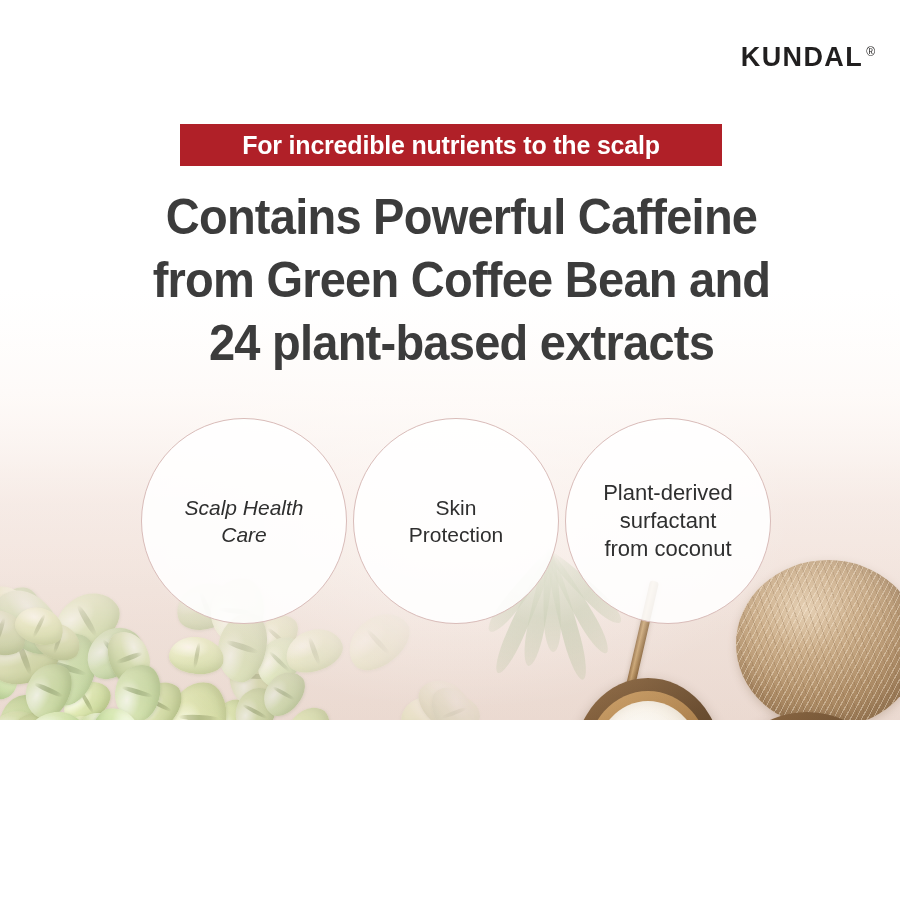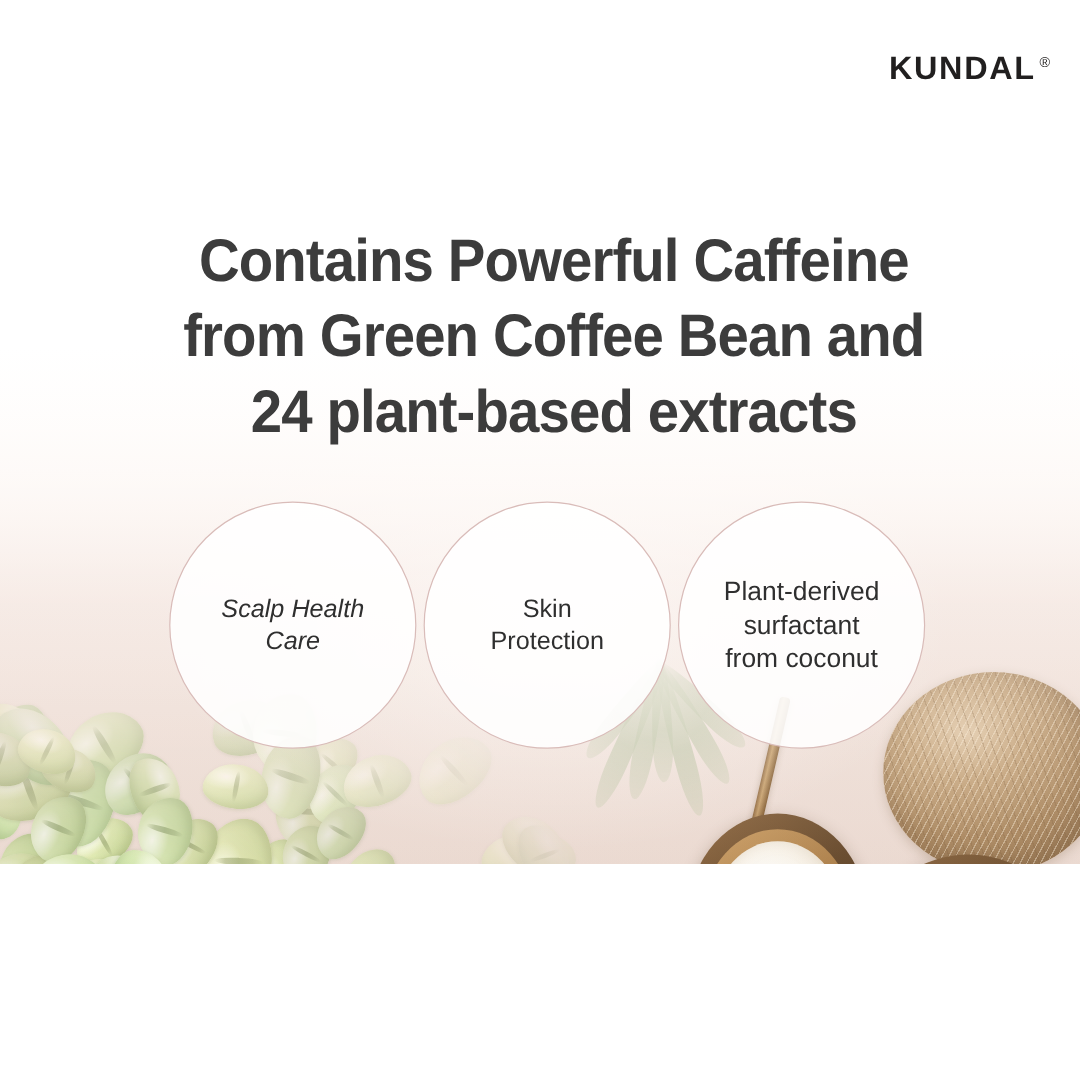--- a/index.html
+++ b/index.html
@@ -460,20 +460,23 @@
   </div>
 
   <div class="bg-haze"></div>
 
   <div class="content">
 
     <div class="brand">
       <span>KUNDAL</span><span class="reg">®</span>
     </div>
 
+    <div class="banner">
+      <span class="banner-text">For incredible nutrients to the scalp</span>
+    </div>
 
     <div class="headline">
       <span class="headline-line">Contains Powerful Caffeine</span>
       <span class="headline-line">from Green Coffee Bean and</span>
       <span class="headline-line">24 plant-based extracts</span>
     </div>
 
     <div class="circles">
       <div class="circle circle-1">
         <span class="circle-label">Scalp Health

